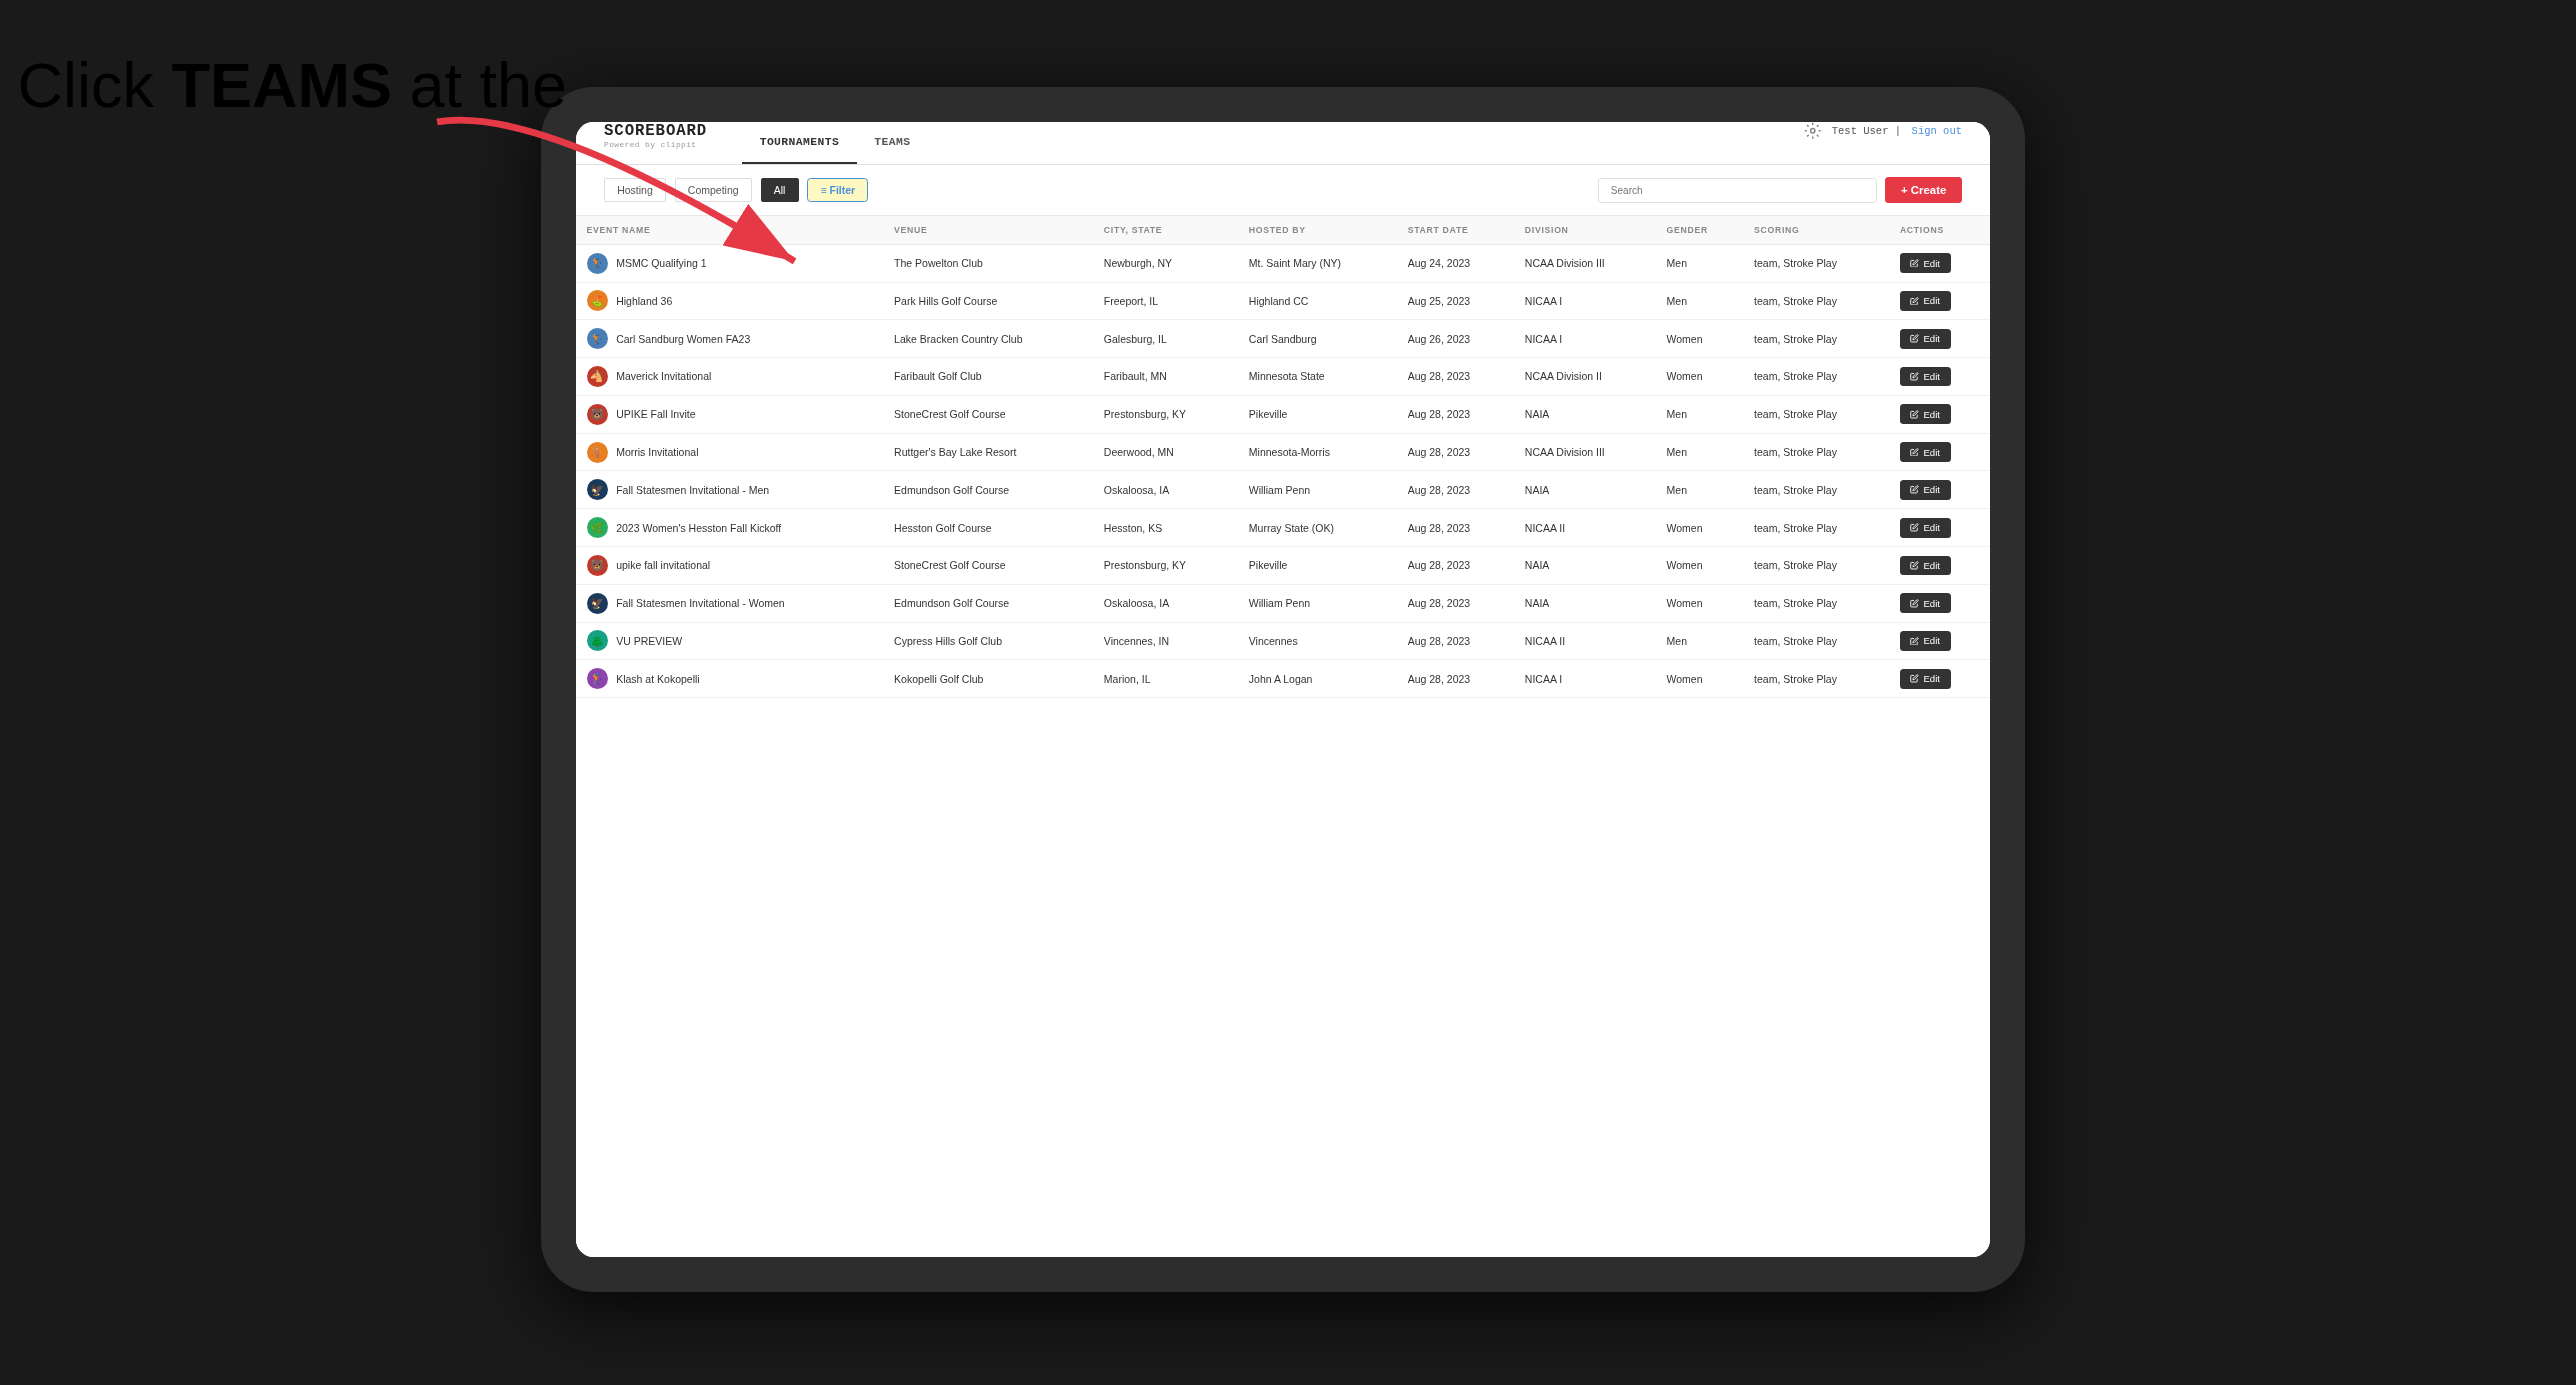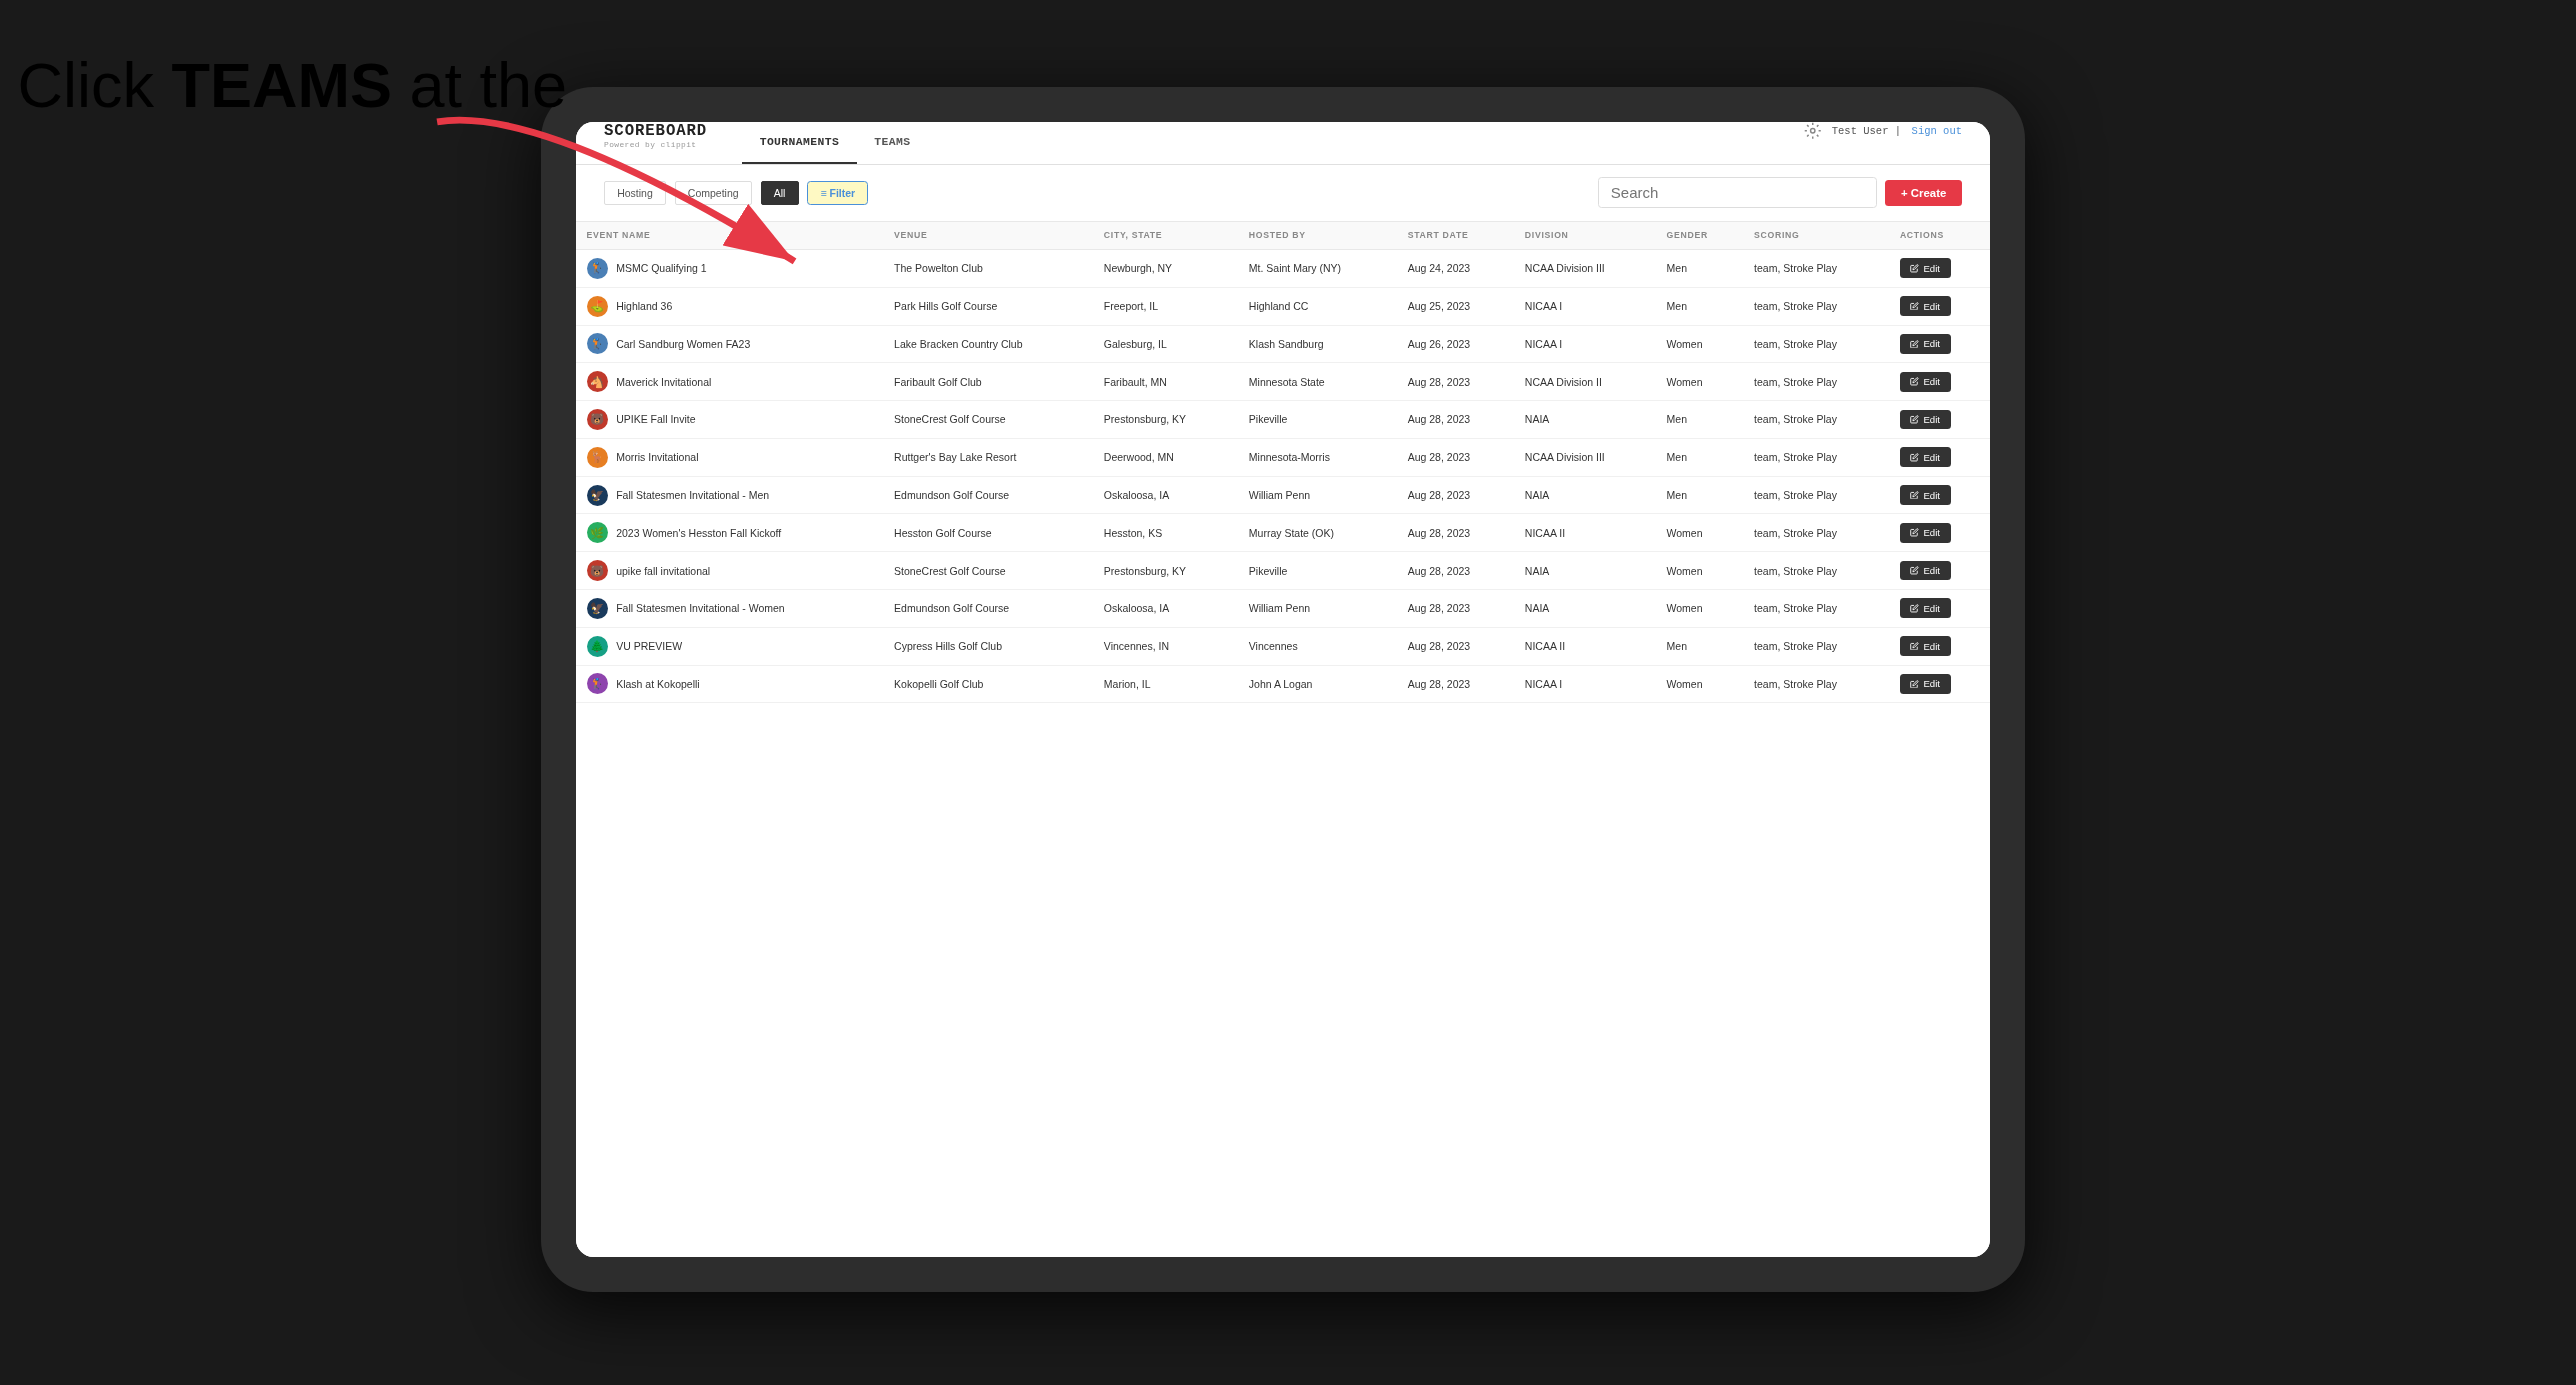--- a/index.html
+++ b/index.html
@@ -160,21 +160,21 @@
       align-items: center;
       gap: 5.2px;
       font-weight: 600;
     }
 
     .search-box {
       margin-left: auto;
       padding: 6.1px 12.2px;
       border: 0.9px solid #ddd;
       border-radius: 3.5px;
-      font-size: 15px;
+      font-size: 10px;
       width: 279px;
       color: #999;
     }
 
     .create-btn {
       padding: 7px 15.7px;
       background: #e63946;
       color: #fff;
       border: none;
       border-radius: 3.5px;
@@ -391,21 +391,21 @@
     <td>
       <div class="event-cell">
         <div class="event-icon icon-blue">
           <span style="font-size:11.4px;">🏌</span>
         </div>
         <span>Carl Sandburg Women FA23</span>
       </div>
     </td>
     <td>Lake Bracken Country Club</td>
     <td>Galesburg, IL</td>
-    <td>Klash Sandburg</td>
+    <td>Carl Sandburg</td>
     <td>Aug 26, 2023</td>
     <td>NICAA I</td>
     <td>Women</td>
     <td>team, Stroke Play</td>
     <td>
       <button class="edit-btn">
         <svg width="8.7" height="8.7" viewBox="0 0 24 24" fill="none" stroke="white" stroke-width="2.5">
           <path d="M11 4H4a2 2 0 0 0-2 2v14a2 2 0 0 0 2 2h14a2 2 0 0 0 2-2v-7"></path>
           <path d="M18.5 2.5a2.121 2.121 0 0 1 3 3L12 15l-4 1 1-4 9.5-9.5z"></path>
         </svg>

